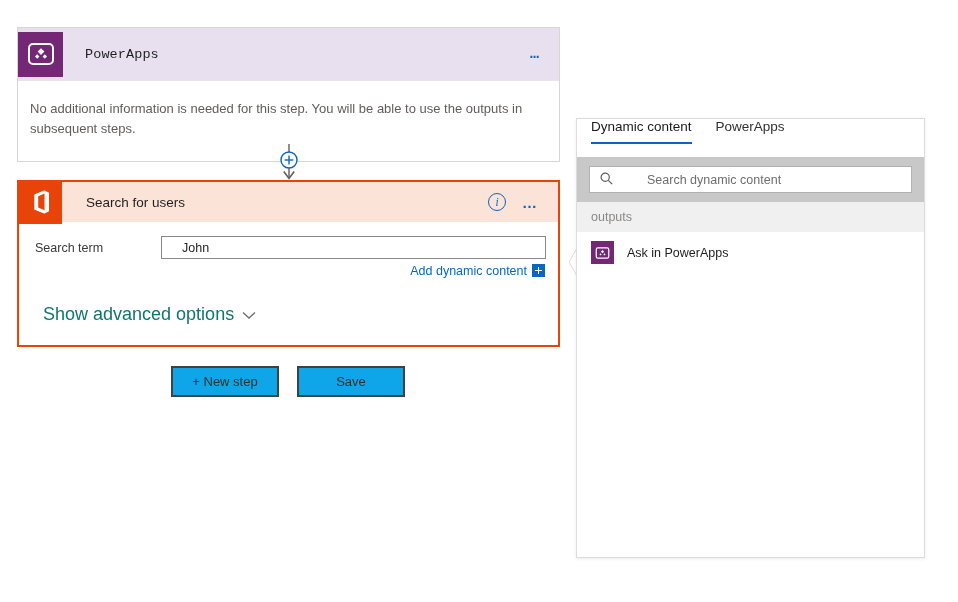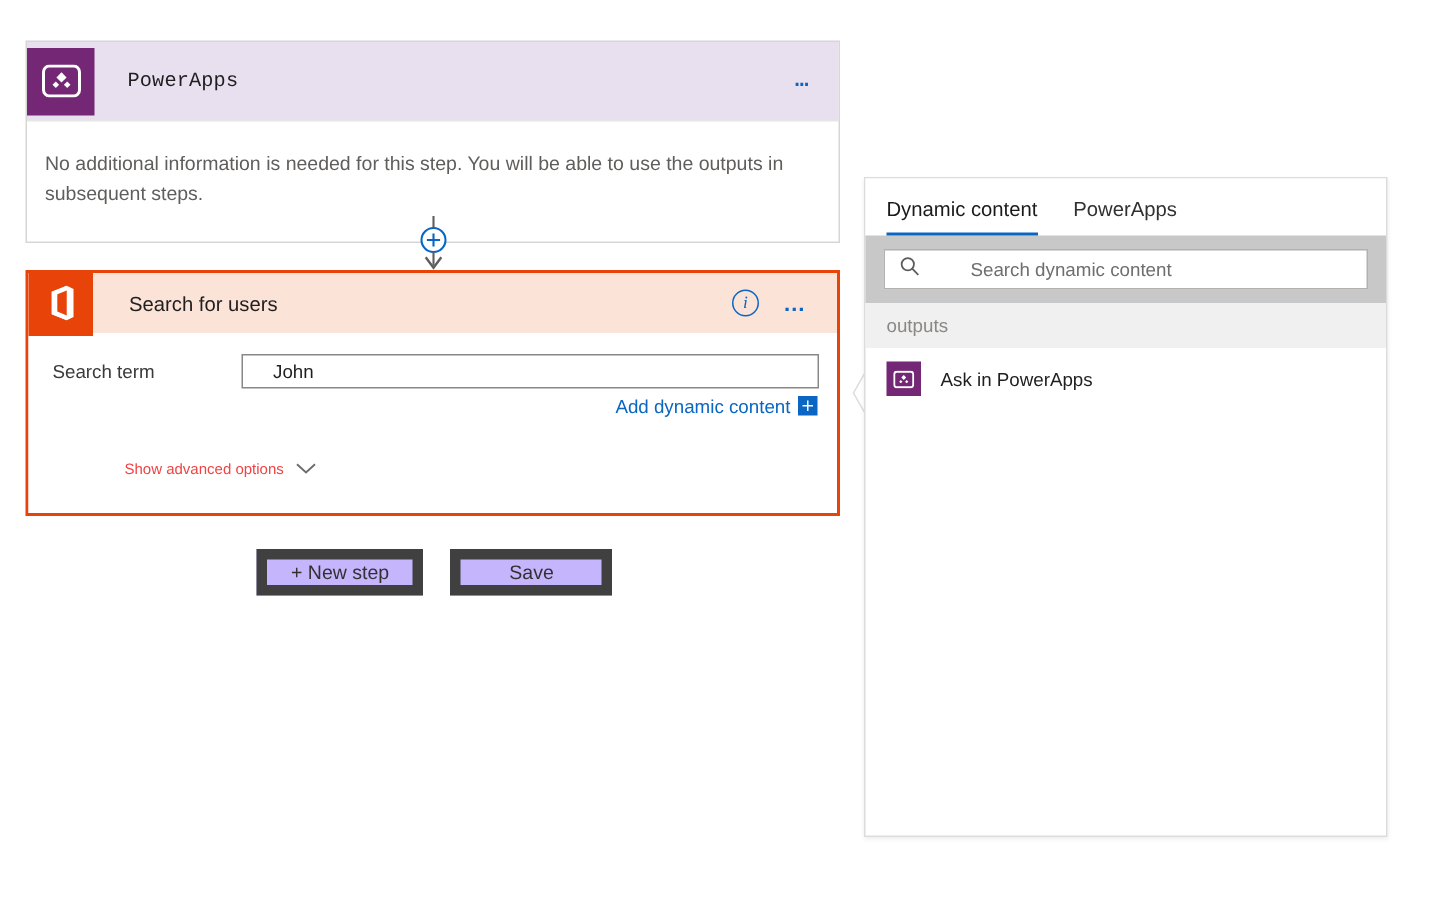--- a/index.html
+++ b/index.html
@@ -104,43 +104,43 @@
   .dyn-badge::before {
     content: ""; position: absolute; width: 7px; height: 1.5px; background: #fff;
   }
   .dyn-badge::after {
     content: ""; position: absolute; width: 1.5px; height: 7px; background: #fff;
   }
   .adv-row {
     display: flex; align-items: center; gap: 8px;
     padding: 26px 0 20px 24px;
   }
-  .adv-text { font-size: 10px; color: #ef4444; margin-left: 40px; }
+  .adv-text { font-size: 18px; color: #0f766e; }
 
   
   .btn-row { position: absolute; left: 171px; top: 366px; display: flex; gap: 18px; }
   .flow-btn {
-    height: 31px; min-width: 108px; border: 7px solid #404040; background: #c4b5fd;
+    height: 31px; min-width: 108px; border: 2px solid #404040; background: #0ea5e9;
     font-size: 13px; color: #323130; display: flex; align-items: center;
     justify-content: center; font-family: "Liberation Sans", sans-serif;
     cursor: pointer; padding: 0 16px;
   }
 
   
   .dyn-panel {
     position: absolute; left: 576px; top: 118px; width: 349px; height: 440px;
     background: #ffffff; border: 1px solid #dcdcdc;
     box-shadow: 0 1px 3px rgba(0,0,0,.08);
   }
   .dyn-pointer {
     position: absolute; left: 568px; top: 248px; width: 10px; height: 28px;
     overflow: hidden;
   }
   .dyn-tabs {
-    display: flex; align-items: flex-end; height: 38px; padding-left: 14px;
+    display: flex; align-items: flex-start; height: 38px; padding-left: 14px;
     gap: 24px; background: #fff;
   }
   .dyn-tab {
     font-size: 13.5px; color: #323130; padding-bottom: 8px;
     border-bottom: 2px solid transparent; cursor: pointer;
   }
   .dyn-tab.active { color: #1b1a19; border-bottom-color: #0a66c2; font-weight: 400; }
   .dyn-search-wrap { background: #c8c8c8; padding: 9px 12px; }
   .dyn-search {
     height: 27px; background: #fff; border: 1px solid #b3b0ad;

